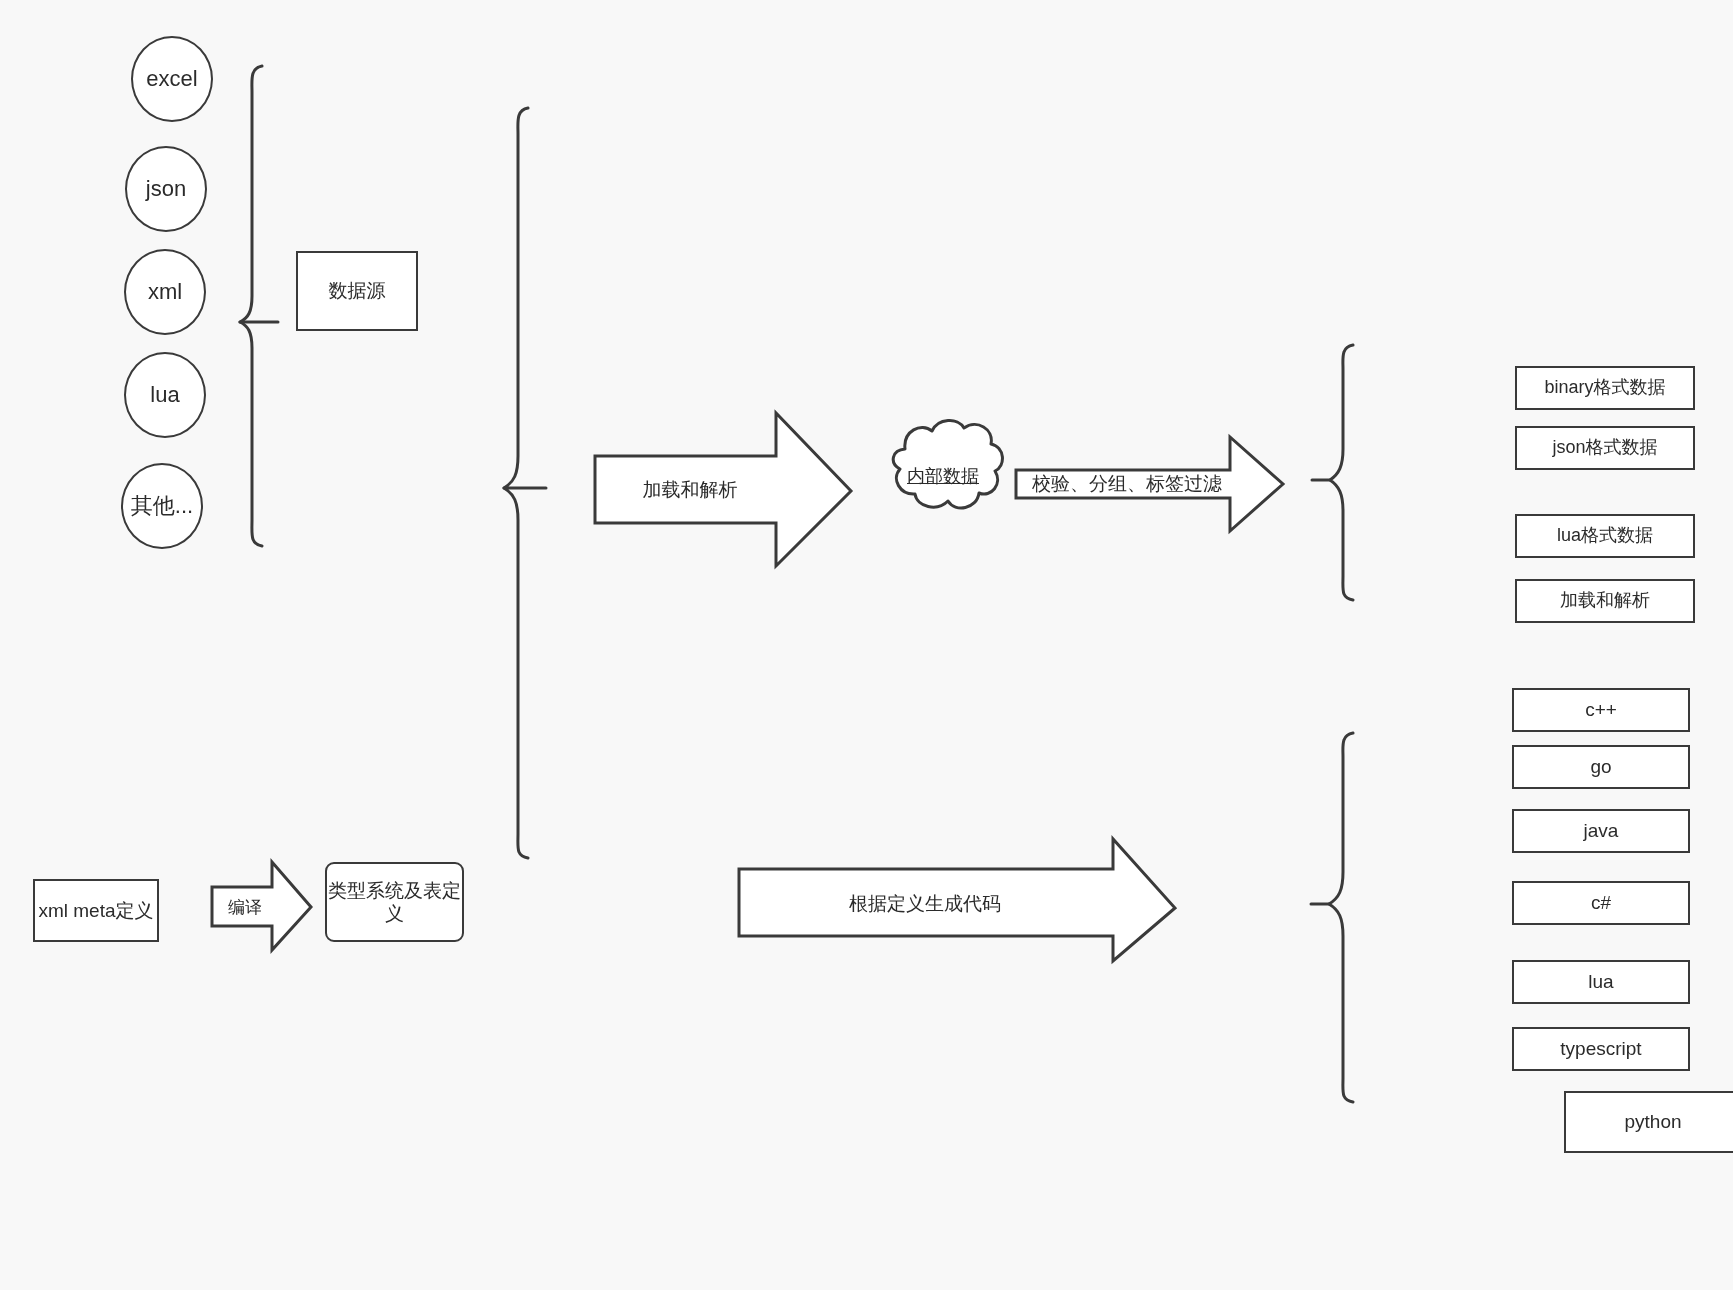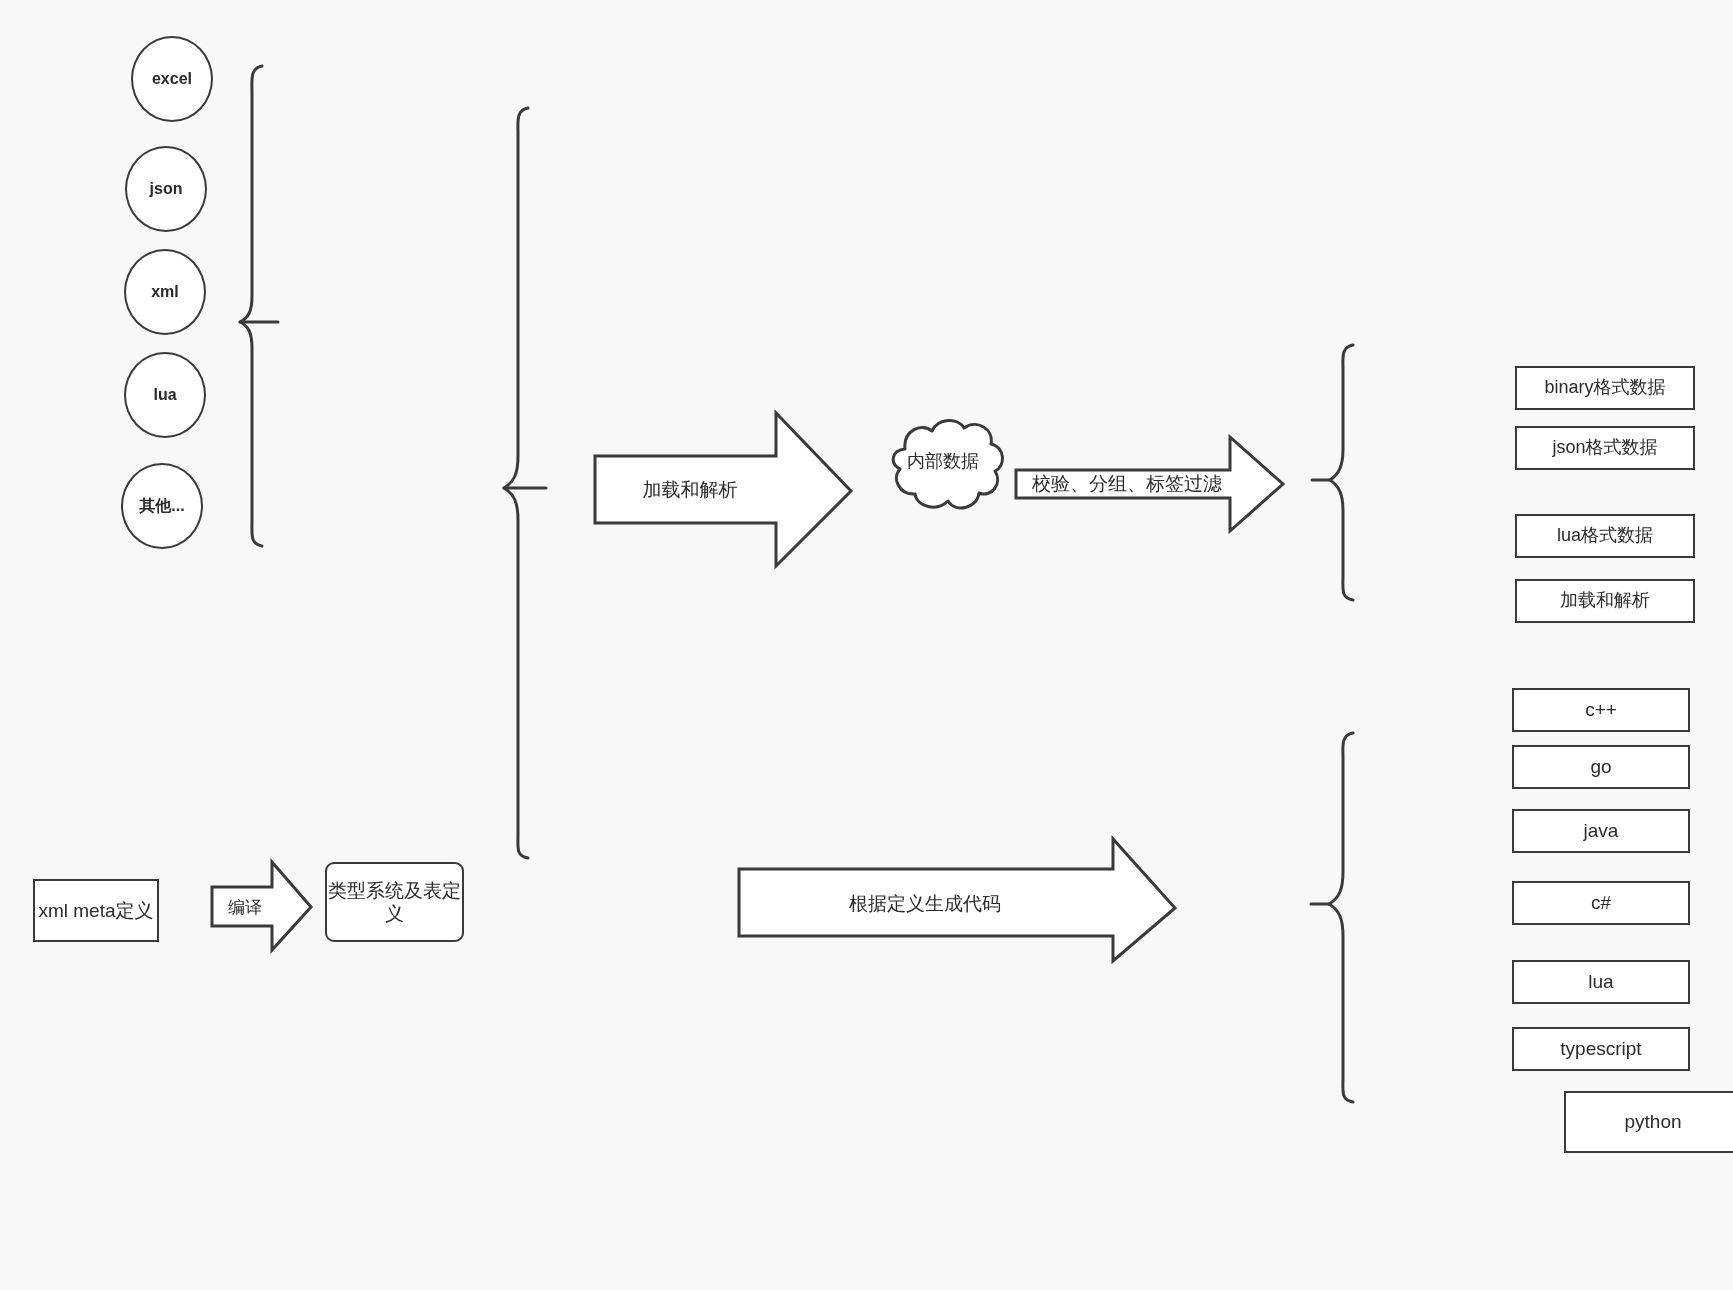--- a/index.html
+++ b/index.html
@@ -34,22 +34,21 @@
     justify-content: center;
     text-align: center;
     background: #ffffff;
     border: 2.5px solid #3a3a3a;
     color: #2b2b2b;
     line-height: 1.22;
   }
   .ellipse-node {
     border-radius: 50%;
     border-width: 2.5px;
-    font-size: 16px;
-    font-weight: bold;
+    font-size: 22px;
   }
   .rect-node {
     font-size: 19px;
   }
   .rect-round {
     border-radius: 9px;
   }
   .arrow-label {
     position: absolute;
     display: flex;
@@ -172,26 +171,29 @@
   <div class="node ellipse-node" style="left:124px; top:249px; width:82px; height:86px;">
     <span>xml</span>
   </div>
   <div class="node ellipse-node" style="left:124px; top:352px; width:82px; height:86px;">
     <span>lua</span>
   </div>
   <div class="node ellipse-node" style="left:121px; top:463px; width:82px; height:86px;">
     <span>其他...</span>
   </div>
 
+  <div class="node rect-node" style="left:296px; top:251px; width:122px; height:80px;">
+    <span>数据源</span>
+  </div>
 
   <div class="arrow-label" style="left:600px; top:470px; width:180px; height:40px;text-align:center;">
     <span>加载和解析</span>
   </div>
 
-  <div class="cloud-label" style="left:893px; top:444px; width:100px; height:34px;">
+  <div class="cloud-label" style="left:893px; top:459px; width:100px; height:34px;text-decoration:underline;">
     <span>内部数据</span>
   </div>
 
   <div class="arrow-label" style="left:1022px; top:468px; width:210px; height:32px;">
     <span>校验、分组、标签过滤</span>
   </div>
 
   <div class="node rect-node out-box" style="left:1515px; top:338px; width:180px; height:44px;margin-top:28px;">
     <span>binary格式数据</span>
   </div>

